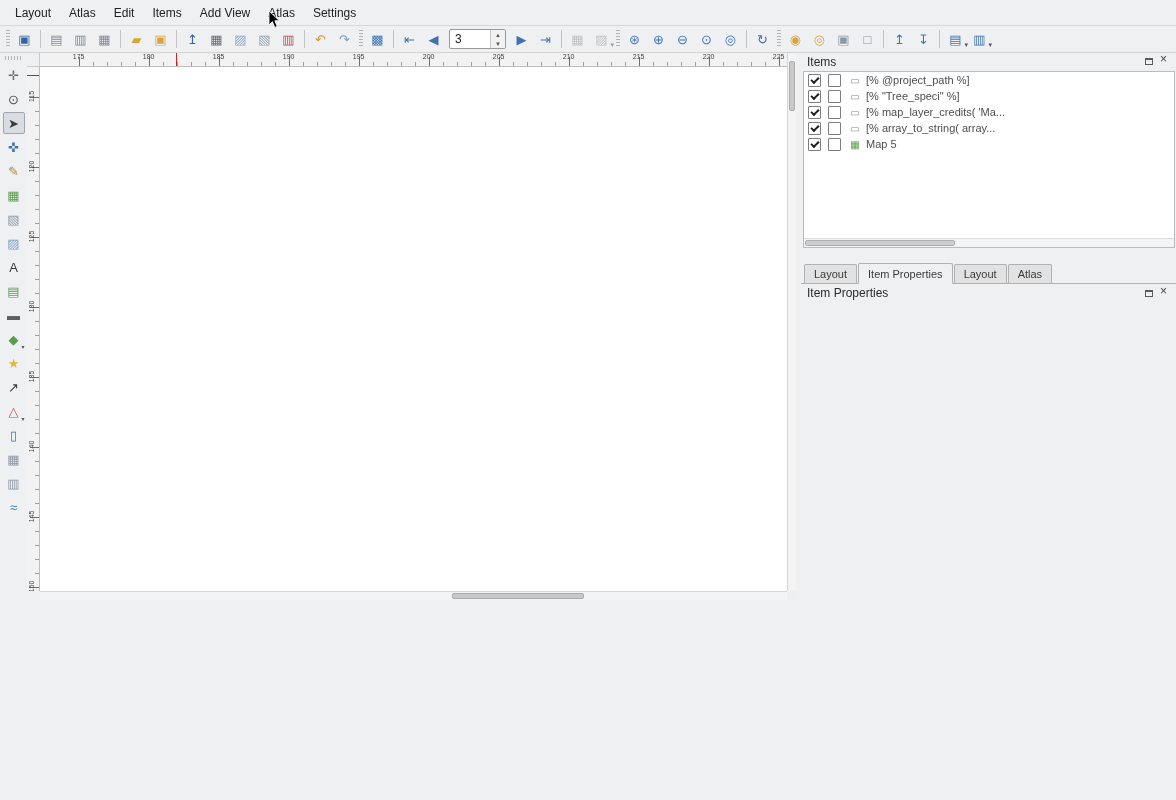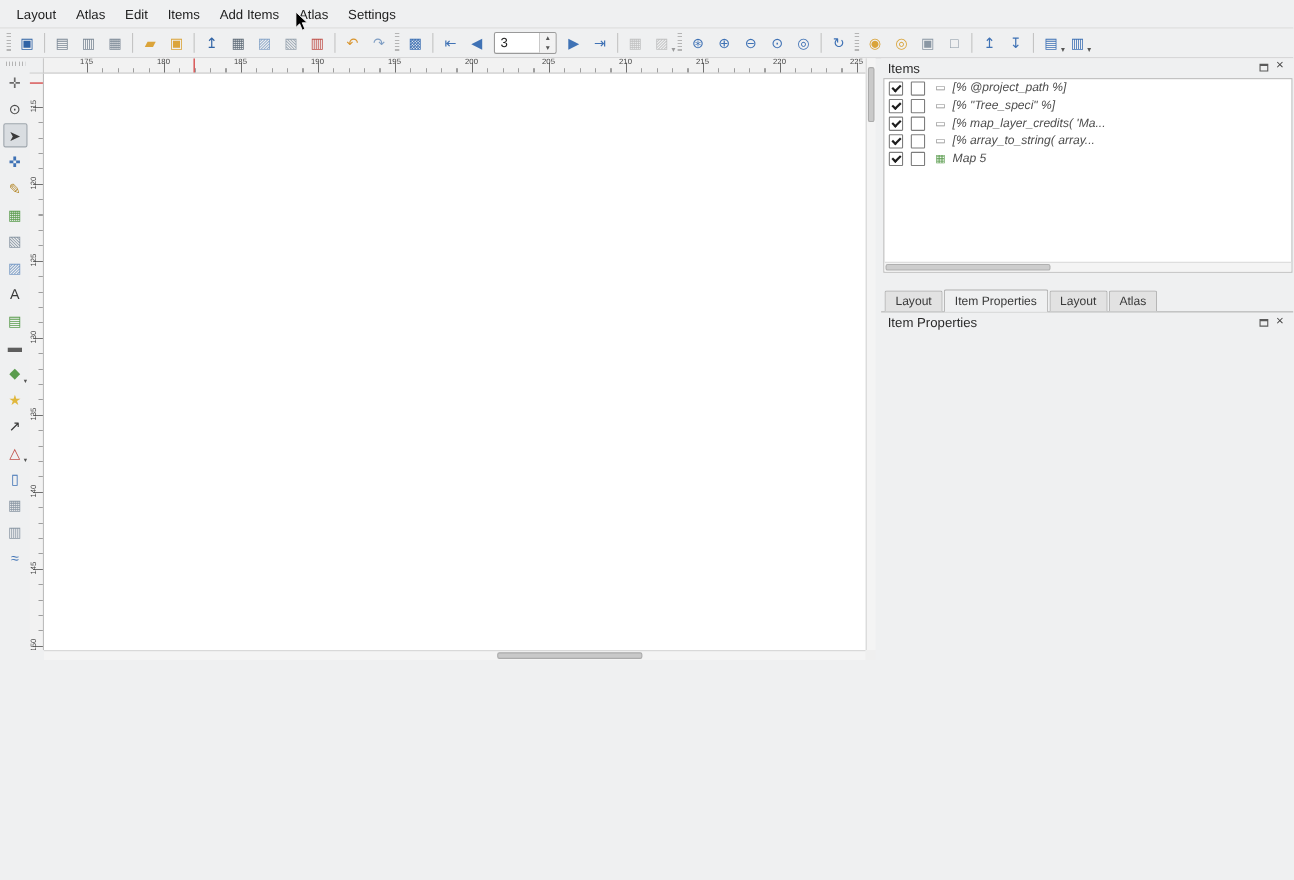--- a/index.html
+++ b/index.html
@@ -63,21 +63,21 @@
   .close-btn::after { content:"×"; position:absolute; left:0; top:-4px; font-size:12px; color:#444; line-height:12px; }
 
   .items-tree { height:177px; margin:1px 1px 0 2px; background:#ffffff; border:1px solid #bcbcbc; position:relative; overflow:hidden; }
   .tree-header { height:15px; display:flex; align-items:center; background:#f3f3f3; border-bottom:1px solid #d5d5d5; font-size:11px; color:#333; }
   .th-icon { width:20px; display:flex; justify-content:center; align-items:center; }
   .tree-rows { }
   .tree-row { height:16px; display:flex; align-items:center; padding-left:4px; }
   .cb { width:13px; height:13px; background:#fff; border:1px solid #7d7d7d; border-radius:1px; margin-right:7px; position:relative; flex:0 0 auto; }
   .cb.checked::after { content:""; position:absolute; left:2px; top:2px; width:6px; height:3px; border-left:2px solid #1d1d1d; border-bottom:2px solid #1d1d1d; transform:rotate(-45deg); }
   .row-icon { width:14px; text-align:center; font-size:10px; margin-right:4px; flex:0 0 auto; }
-  .row-label { font-size:11px; color:#4d4d4d; white-space:nowrap;font-style:italic; }
+  .row-label { font-size:11px; color:#4d4d4d; white-space:nowrap; }
   .tree-hscroll { position:absolute; left:0; right:0; bottom:0; height:9px; background:#f4f4f4; border-top:1px solid #dcdcdc; }
   .tree-hscroll .thumb { position:absolute; left:1px; top:1px; bottom:1px; width:150px; background:#cdcdcd; border:1px solid #b0b0b0; border-radius:2px; }
 
   .dock-splitter { height:15px; }
 
   .tab-bar { height:21px; display:flex; align-items:flex-end; padding-left:3px; border-bottom:1px solid #b1b1b1; }
   .tab { height:19px; padding:0 9px; display:flex; align-items:center; font-size:11px; color:#3a3a3a; background:#e2e2e2; border:1px solid #b1b1b1; border-bottom:none; margin-right:1px; border-radius:2px 2px 0 0; }
   .tab.active { height:21px; background:#eff0f1; position:relative; z-index:2; margin-bottom:-1px; border-bottom:1px solid #eff0f1; }
 
   .props-title { height:18px; }
@@ -102,21 +102,21 @@
   <div class="menubar">
 
       <div class="menu-item">Layout</div>
 
       <div class="menu-item">Atlas</div>
 
       <div class="menu-item">Edit</div>
 
       <div class="menu-item">Items</div>
 
-      <div class="menu-item">Add Items</div>
+      <div class="menu-item">Add View</div>
 
       <div class="menu-item">Atlas</div>
 
       <div class="menu-item">Settings</div>
     </div>
 
   <div class="cursor">
     <svg width="13" height="19" viewBox="0 0 13 19">
         <path d="M1 1 L1 15 L4.4 11.6 L6.8 17.4 L9.2 16.4 L6.8 10.7 L11.4 10.7 Z" fill="#000" stroke="#fff" stroke-width="0.8"></path>
       </svg>

